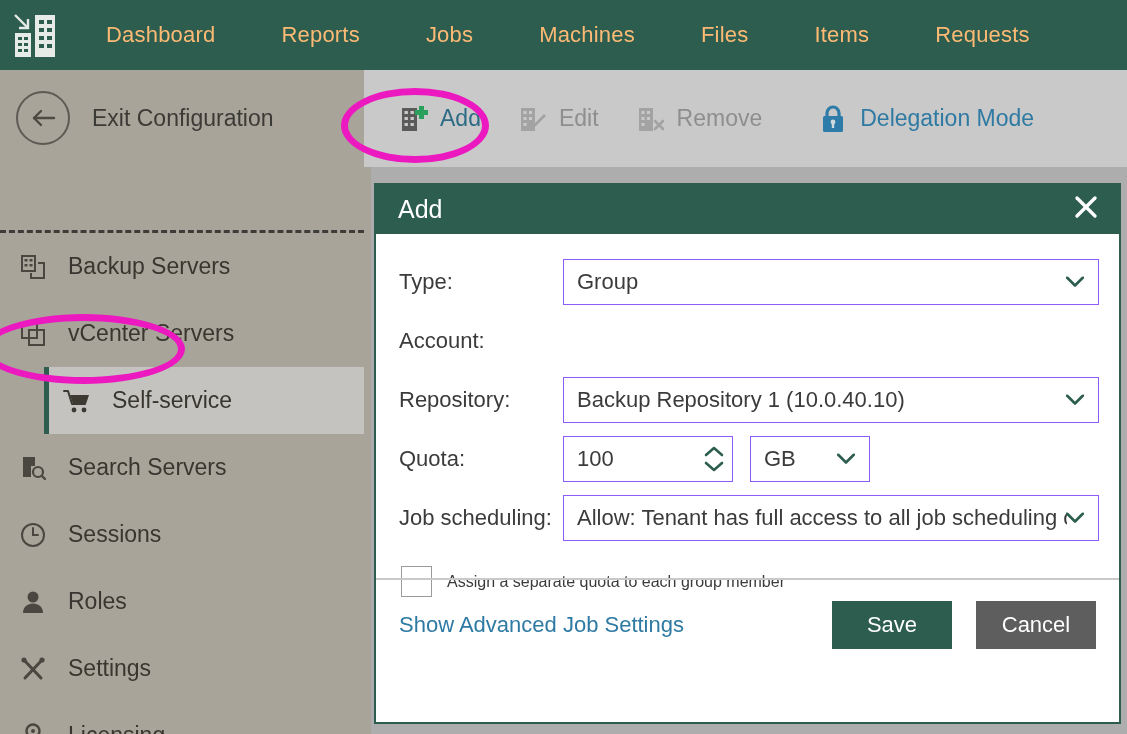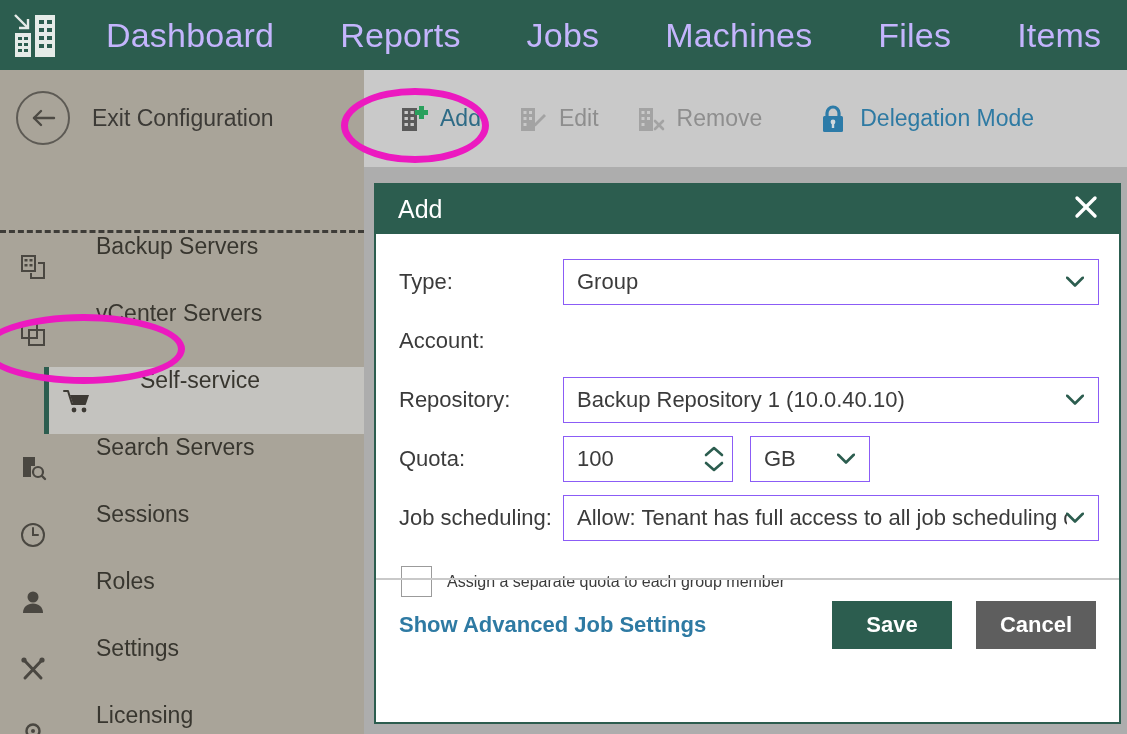--- a/index.html
+++ b/index.html
@@ -16,40 +16,41 @@
     background:#2c5d4f;
     display:flex;align-items:center;
   }
   .logo{
     width:70px;height:70px;
     display:flex;align-items:center;justify-content:center;
     flex:0 0 70px;
   }
   .nav-items{display:flex;align-items:center;height:70px;}
   .nav-item{
-    color:#c4b5fd;
-    font-size:34px;
+    color:#fdba74;
+    font-size:22px;
     letter-spacing:.2px;
     padding:0 33px;
     line-height:70px;
     cursor:pointer;
     white-space:nowrap;
   }
   .nav-item:first-child{padding-left:36px;}
 
   
   .body-bg{
     position:absolute;left:0;top:70px;width:1127px;height:664px;
     background:#adadad;
   }
 
   
   .leftpane{
     position:absolute;left:0;top:70px;width:364px;height:664px;
     background:#a9a499;
+    padding-left:7px;
   }
   .exit-row{
     position:absolute;left:0;top:0;width:364px;height:96px;
     display:flex;align-items:center;
     cursor:pointer;
   }
   .back-circle{
     width:50px;height:50px;border-radius:50%;
     border:2px solid #5d5a54;
     margin-left:16px;
@@ -59,21 +60,21 @@
   .exit-label{
     margin-left:22px;color:#3c3a36;font-size:23px;
   }
   .dash-sep{
     position:absolute;left:0;top:160px;width:364px;height:0;
     border-top:3px dashed #3e3c38;
   }
   .sidelist{position:absolute;left:0;top:163px;width:364px;}
   .side-item{
     position:relative;
-    height:67px;display:flex;cursor:pointer;gap:28px;
+    height:67px;display:flex;align-items:center;cursor:pointer;
   }
   .side-item .sicon{
     width:34px;margin-left:16px;flex:0 0 34px;
     display:flex;align-items:center;justify-content:center;
     color:#4a4741;
   }
   .side-item .slabel{
     margin-left:18px;color:#38362f;font-size:23px;white-space:nowrap;
   }
   .side-item.selected{
@@ -173,21 +174,21 @@
     display:flex;align-items:center;margin-top:24px;margin-left:25px;
   }
   .cbox{
     width:31px;height:31px;box-sizing:border-box;
     border:1px solid #9b9b9b;background:#fff;flex:0 0 31px;cursor:pointer;
   }
   .cblabel{margin-left:15px;font-size:16px;color:#3b3b3b;}
   .dlg-footer{
     position:absolute;left:0;bottom:0;width:743px;height:90px;
     border-top:2px solid #c9c9c9;
-    display:flex;align-items:center;font-weight:bold;
+    display:flex;align-items:center;
   }
   .adv-link{
     margin-left:23px;font-size:22px;color:#2e7aa3;cursor:pointer;
   }
   .btns{margin-left:auto;display:flex;margin-right:23px;}
   .btn{
     width:120px;height:48px;border:none;cursor:pointer;
     color:#ffffff;font-size:22px;
     font-family:"Liberation Sans", sans-serif;
     display:flex;align-items:center;justify-content:center;

